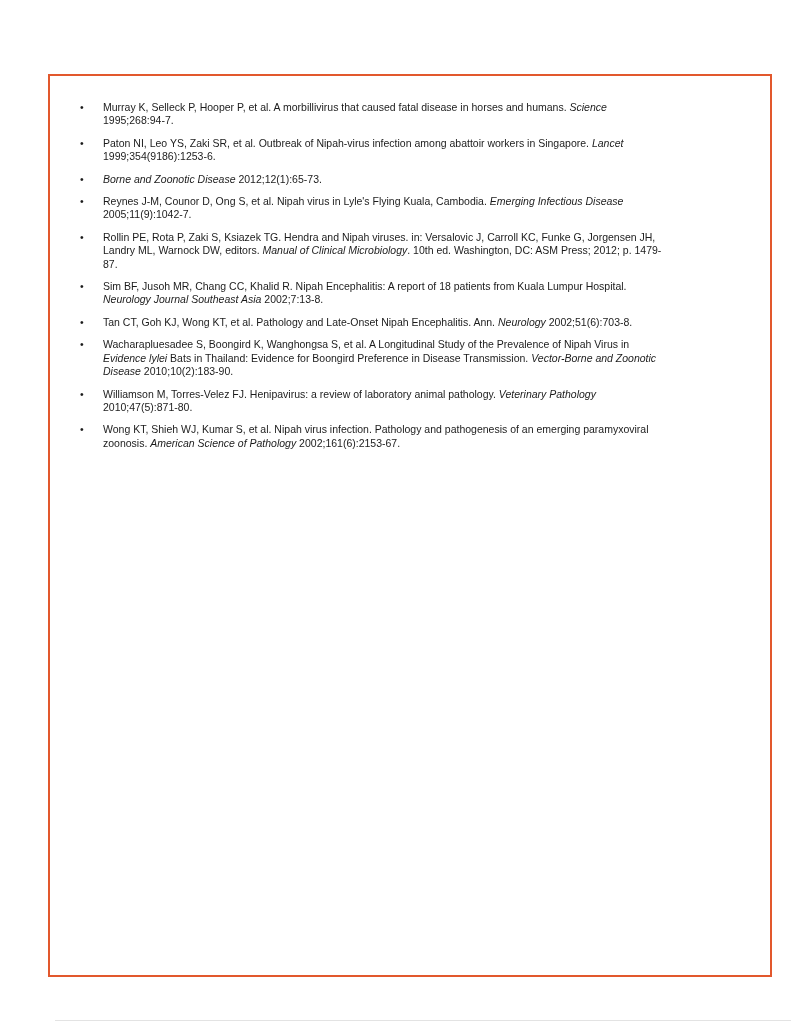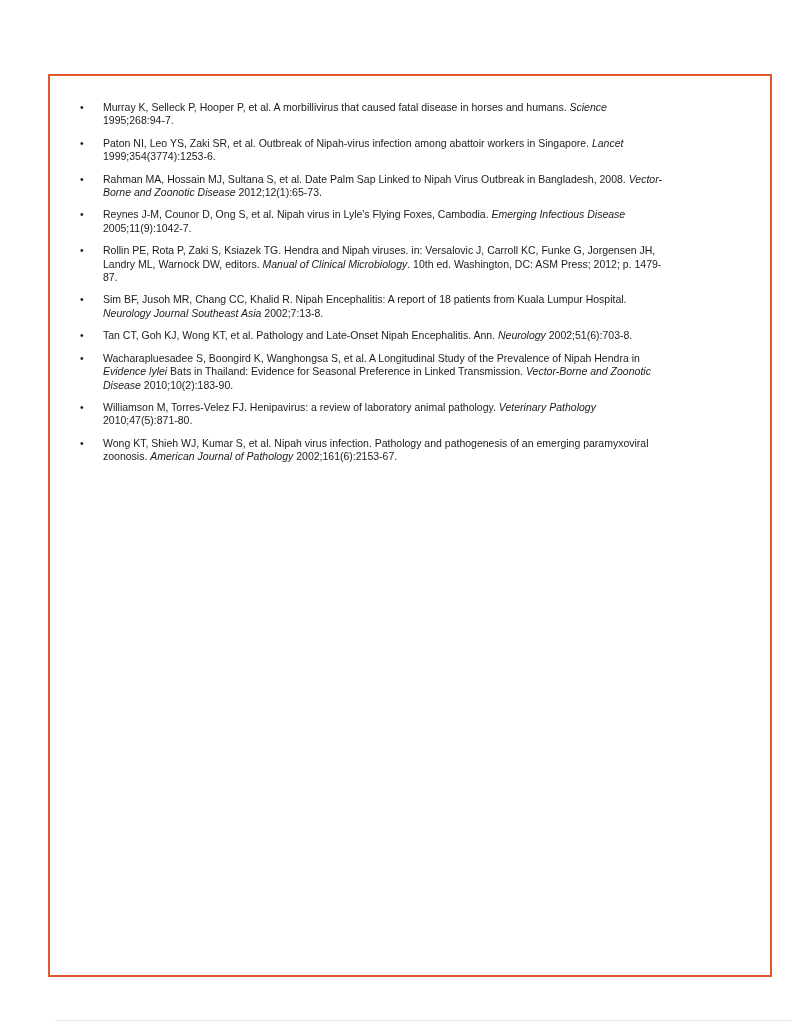--- a/index.html
+++ b/index.html
@@ -69,34 +69,33 @@
           <span class="bullet">•</span>
           <div class="ref-text">
             <div class="ref-line"><span>Murray K, Selleck P, Hooper P, et al. A morbillivirus that caused fatal disease in horses and humans. </span><span class="italic">Science</span></div>
             <div class="ref-line"><span>1995;268:94-7.</span></div>
           </div>
         </div>
         <div class="ref-item">
           <span class="bullet">•</span>
           <div class="ref-text">
             <div class="ref-line"><span>Paton NI, Leo YS, Zaki SR, et al. Outbreak of Nipah-virus infection among abattoir workers in Singapore. </span><span class="italic">Lancet</span></div>
-            <div class="ref-line"><span>1999;354(3774):1253-6.</span></div>
+            <div class="ref-line"><span>1999;354(9186):1253-6.</span></div>
           </div>
         </div>
         <div class="ref-item">
           <span class="bullet">•</span>
           <div class="ref-text">
-            <div class="ref-line"><span>Rahman MA, Hossain MJ, Sultana S, et al. Date Palm Sap Linked to Nipah Virus Outbreak in Bangladesh, 2008. </span><span class="italic">Vector-</span></div>
             <div class="ref-line"><span class="italic">Borne and Zoonotic Disease</span><span> 2012;12(1):65-73.</span></div>
           </div>
         </div>
         <div class="ref-item">
           <span class="bullet">•</span>
           <div class="ref-text">
-            <div class="ref-line"><span>Reynes J-M, Counor D, Ong S, et al. Nipah virus in Lyle's Flying Foxes, Cambodia. </span><span class="italic">Emerging Infectious Disease</span></div>
+            <div class="ref-line"><span>Reynes J-M, Counor D, Ong S, et al. Nipah virus in Lyle's Flying Kuala, Cambodia. </span><span class="italic">Emerging Infectious Disease</span></div>
             <div class="ref-line"><span>2005;11(9):1042-7.</span></div>
           </div>
         </div>
         <div class="ref-item">
           <span class="bullet">•</span>
           <div class="ref-text">
             <div class="ref-line"><span>Rollin PE, Rota P, Zaki S, Ksiazek TG. Hendra and Nipah viruses. in: Versalovic J, Carroll KC, Funke G, Jorgensen JH,</span></div>
             <div class="ref-line"><span>Landry ML, Warnock DW, editors. </span><span class="italic">Manual of Clinical Microbiology</span><span>. 10th ed. Washington, DC: ASM Press; 2012; p. 1479-</span></div>
             <div class="ref-line"><span>87.</span></div>
           </div>
@@ -110,35 +109,35 @@
         </div>
         <div class="ref-item">
           <span class="bullet">•</span>
           <div class="ref-text">
             <div class="ref-line"><span>Tan CT, Goh KJ, Wong KT, et al. Pathology and Late-Onset Nipah Encephalitis. Ann. </span><span class="italic">Neurology</span><span> 2002;51(6):703-8.</span></div>
           </div>
         </div>
         <div class="ref-item">
           <span class="bullet">•</span>
           <div class="ref-text">
-            <div class="ref-line"><span>Wacharapluesadee S, Boongird K, Wanghongsa S, et al. A Longitudinal Study of the Prevalence of Nipah Hendra in</span></div>
-            <div class="ref-line"><span class="italic">Evidence lylei</span><span> Bats in Thailand: Evidence for Seasonal Preference in Linked Transmission. </span><span class="italic">Vector-Borne and Zoonotic</span></div>
+            <div class="ref-line"><span>Wacharapluesadee S, Boongird K, Wanghongsa S, et al. A Longitudinal Study of the Prevalence of Nipah Virus in</span></div>
+            <div class="ref-line"><span class="italic">Evidence lylei</span><span> Bats in Thailand: Evidence for Boongird Preference in Disease Transmission. </span><span class="italic">Vector-Borne and Zoonotic</span></div>
             <div class="ref-line"><span class="italic">Disease</span><span> 2010;10(2):183-90.</span></div>
           </div>
         </div>
         <div class="ref-item">
           <span class="bullet">•</span>
           <div class="ref-text">
             <div class="ref-line"><span>Williamson M, Torres-Velez FJ. Henipavirus: a review of laboratory animal pathology. </span><span class="italic">Veterinary Pathology</span></div>
             <div class="ref-line"><span>2010;47(5):871-80.</span></div>
           </div>
         </div>
         <div class="ref-item">
           <span class="bullet">•</span>
           <div class="ref-text">
             <div class="ref-line"><span>Wong KT, Shieh WJ, Kumar S, et al. Nipah virus infection. Pathology and pathogenesis of an emerging paramyxoviral</span></div>
-            <div class="ref-line"><span>zoonosis. </span><span class="italic">American Journal of Pathology</span><span> 2002;161(6):2153-67.</span></div>
+            <div class="ref-line"><span>zoonosis. </span><span class="italic">American Science of Pathology</span><span> 2002;161(6):2153-67.</span></div>
           </div>
         </div>
       </div>
   </div>
   <div class="bottom-edge" style="background: rgb(227, 227, 227);"></div>
 </div>
 
 </body></html>

